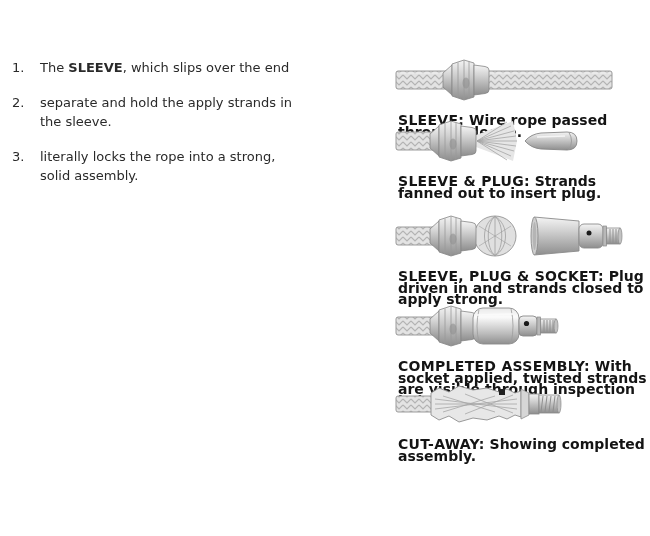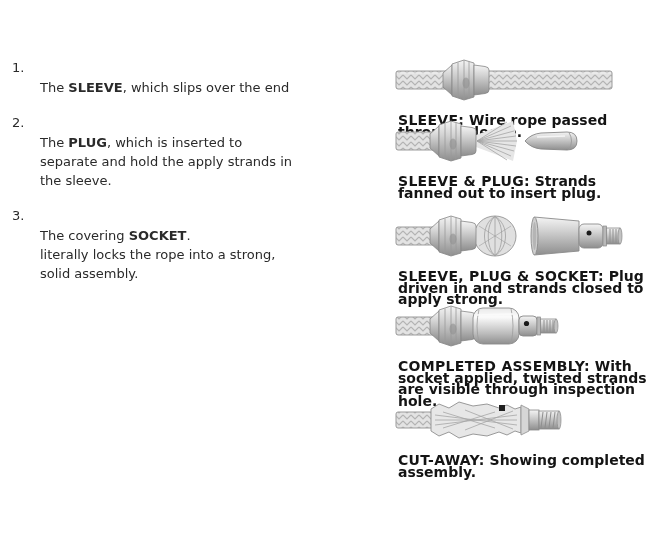--- a/index.html
+++ b/index.html
@@ -10,21 +10,21 @@
   }
   .page{position:absolute;inset:0;background:#ffffff;}
 
   
   .list{
     position:absolute;left:12px;top:58px;width:356px;
     color:#2a2a2a;font-size:13px;line-height:19px;
   }
   .list-item{display:flex;margin-bottom:16px;}
   .li-num{width:28px;flex:none;}
-  .li-text{flex:1;margin-top:20px;}
+  .li-text{flex:1;}
   .li-line{white-space:nowrap;}
   .seg-bold{font-weight:bold;}
 
   
   .fig{position:absolute;left:395px;width:255px;}
   .fig svg{display:block;}
   .cap{
     margin-top:11px;padding-left:3px;
     font-size:14px;line-height:11.5px;
     font-weight:bold;color:#141414;
@@ -69,29 +69,27 @@
   <div class="list" id="instruction-list">
       <div class="list-item">
         <div class="li-num">1.</div>
         <div class="li-text">
           <div class="li-line"><span>The </span><span class="seg-bold">SLEEVE</span><span>, which slips over the end</span></div>
         </div>
       </div>
       <div class="list-item">
         <div class="li-num">2.</div>
         <div class="li-text">
-          <div class="li-line"><span>The </span><span class="seg-bold">PLUG</span><span>, which is inserted to</span></div>
           <div class="li-line"><span>separate and hold the apply strands in</span></div>
           <div class="li-line"><span>the sleeve.</span></div>
         </div>
       </div>
       <div class="list-item">
         <div class="li-num">3.</div>
         <div class="li-text">
-          <div class="li-line"><span>The covering </span><span class="seg-bold">SOCKET</span><span>.</span></div>
           <div class="li-line"><span>literally locks the rope into a strong,</span></div>
           <div class="li-line"><span>solid assembly.</span></div>
         </div>
       </div>
     </div>
 
   <div class="fig" style="top:56px">
     <svg width="232" height="48">
       <rect x="1" y="15" width="216" height="18" rx="2" fill="url(#pRope)" stroke="#9b9b9b"></rect>
       <line x1="2" y1="17" x2="216" y2="17" stroke="#f2f2f2" stroke-width="1.2"></line>
@@ -165,21 +163,21 @@
       <rect x="145.5" y="17" width="15.5" height="14" fill="url(#gMet)" stroke="#8a8a8a" stroke-width="0.8"></rect>
       <line x1="149" y1="18" x2="149" y2="30" stroke="#909090"></line>
       <line x1="152" y1="18" x2="152" y2="30" stroke="#909090"></line>
       <line x1="155" y1="18" x2="155" y2="30" stroke="#909090"></line>
       <line x1="158" y1="18" x2="158" y2="30" stroke="#909090"></line>
       <ellipse cx="161" cy="24" rx="2" ry="7" fill="#c2c2c2" stroke="#8a8a8a" stroke-width="0.7"></ellipse>
     </svg>
     <div class="cap"><span class="cap-label">COMPLETED ASSEMBLY:</span> <span class="cap-text">With socket applied, twisted strands are visible through inspection hole.</span></div>
   </div>
 
-  <div class="fig" style="top:396px">
+  <div class="fig" style="top:380px">
     <svg width="232" height="48">
       <rect x="1" y="16" width="50" height="16" rx="2" fill="url(#pRope)" stroke="#9b9b9b"></rect>
       <path d="M36,13 L44,8 L54,12 L64,6 L78,10 L92,8 L104,12 L112,9 L120,13 L126,11 L126,37 L120,35 L112,39 L104,36 L92,40 L78,38 L64,42 L54,36 L44,40 L36,35 Z" fill="#e7e7e7" stroke="#8f8f8f" stroke-width="0.9"></path>
       <g stroke="#a6a6a6" stroke-width="0.8">
         <line x1="40" y1="19" x2="122" y2="29"></line>
         <line x1="40" y1="29" x2="122" y2="19"></line>
         <line x1="40" y1="24" x2="122" y2="24"></line>
         <line x1="48" y1="16" x2="100" y2="32"></line>
         <line x1="48" y1="32" x2="100" y2="16"></line>
         <line x1="70" y1="14" x2="118" y2="33"></line>

